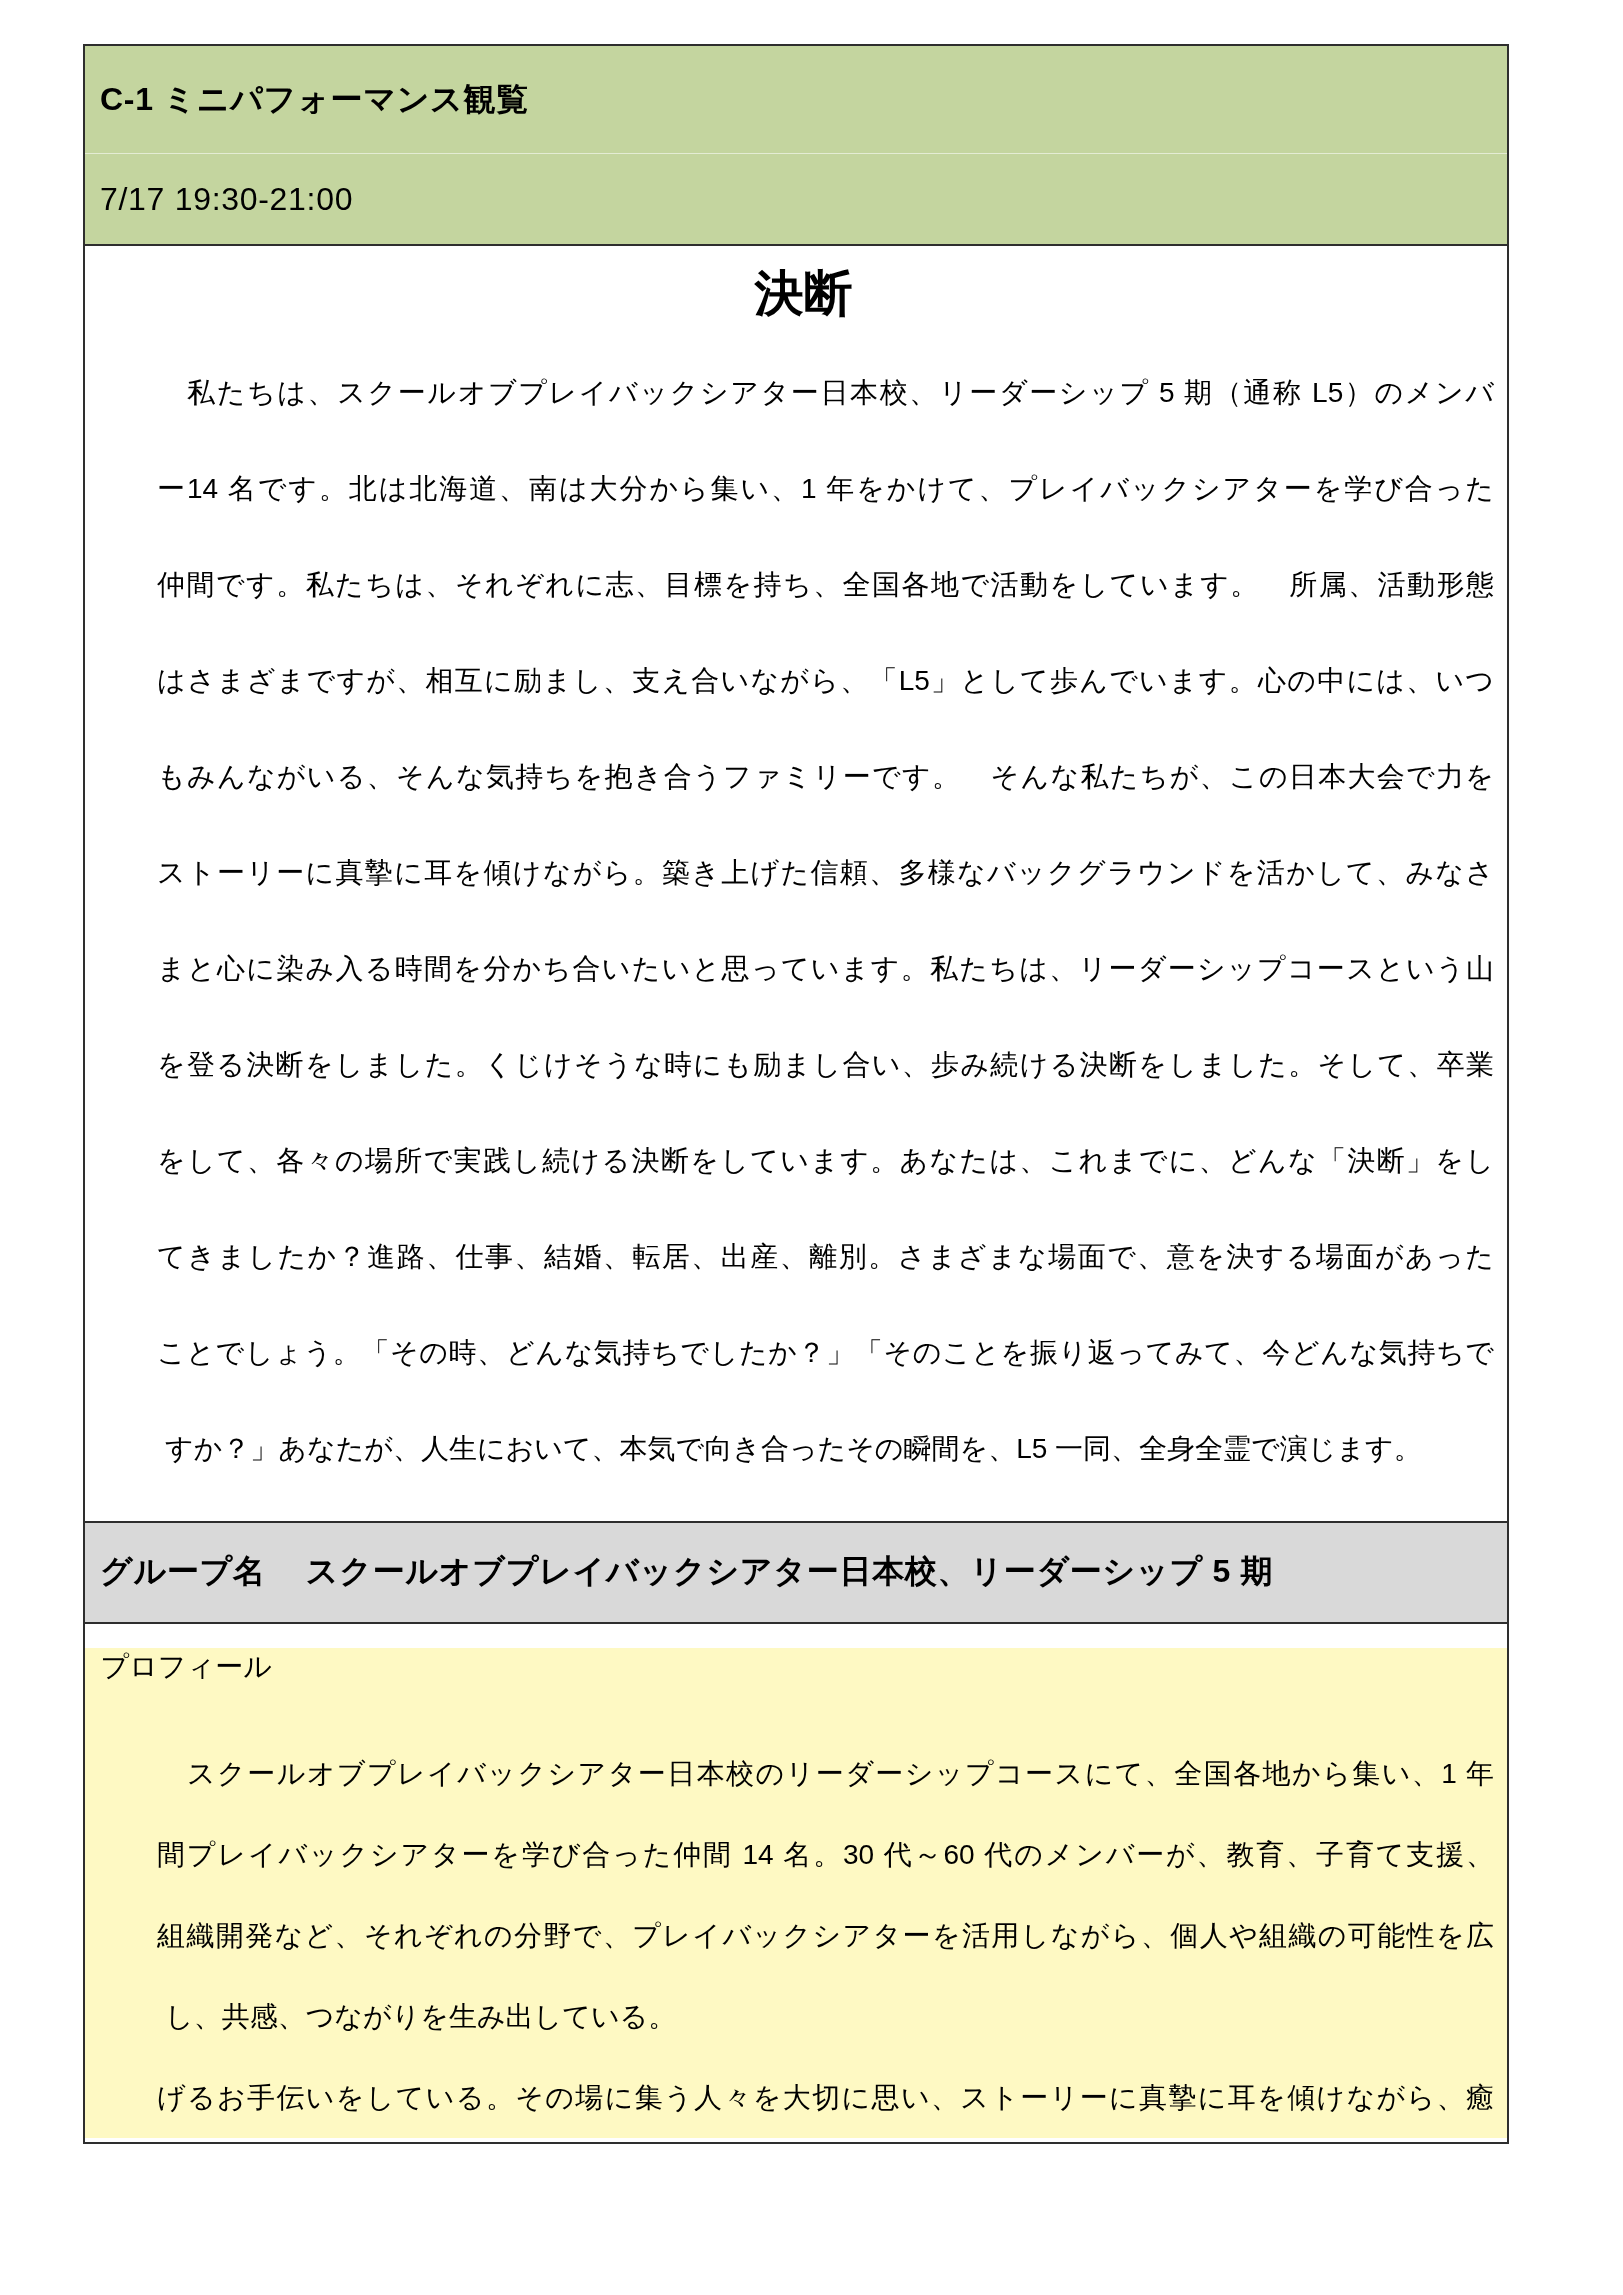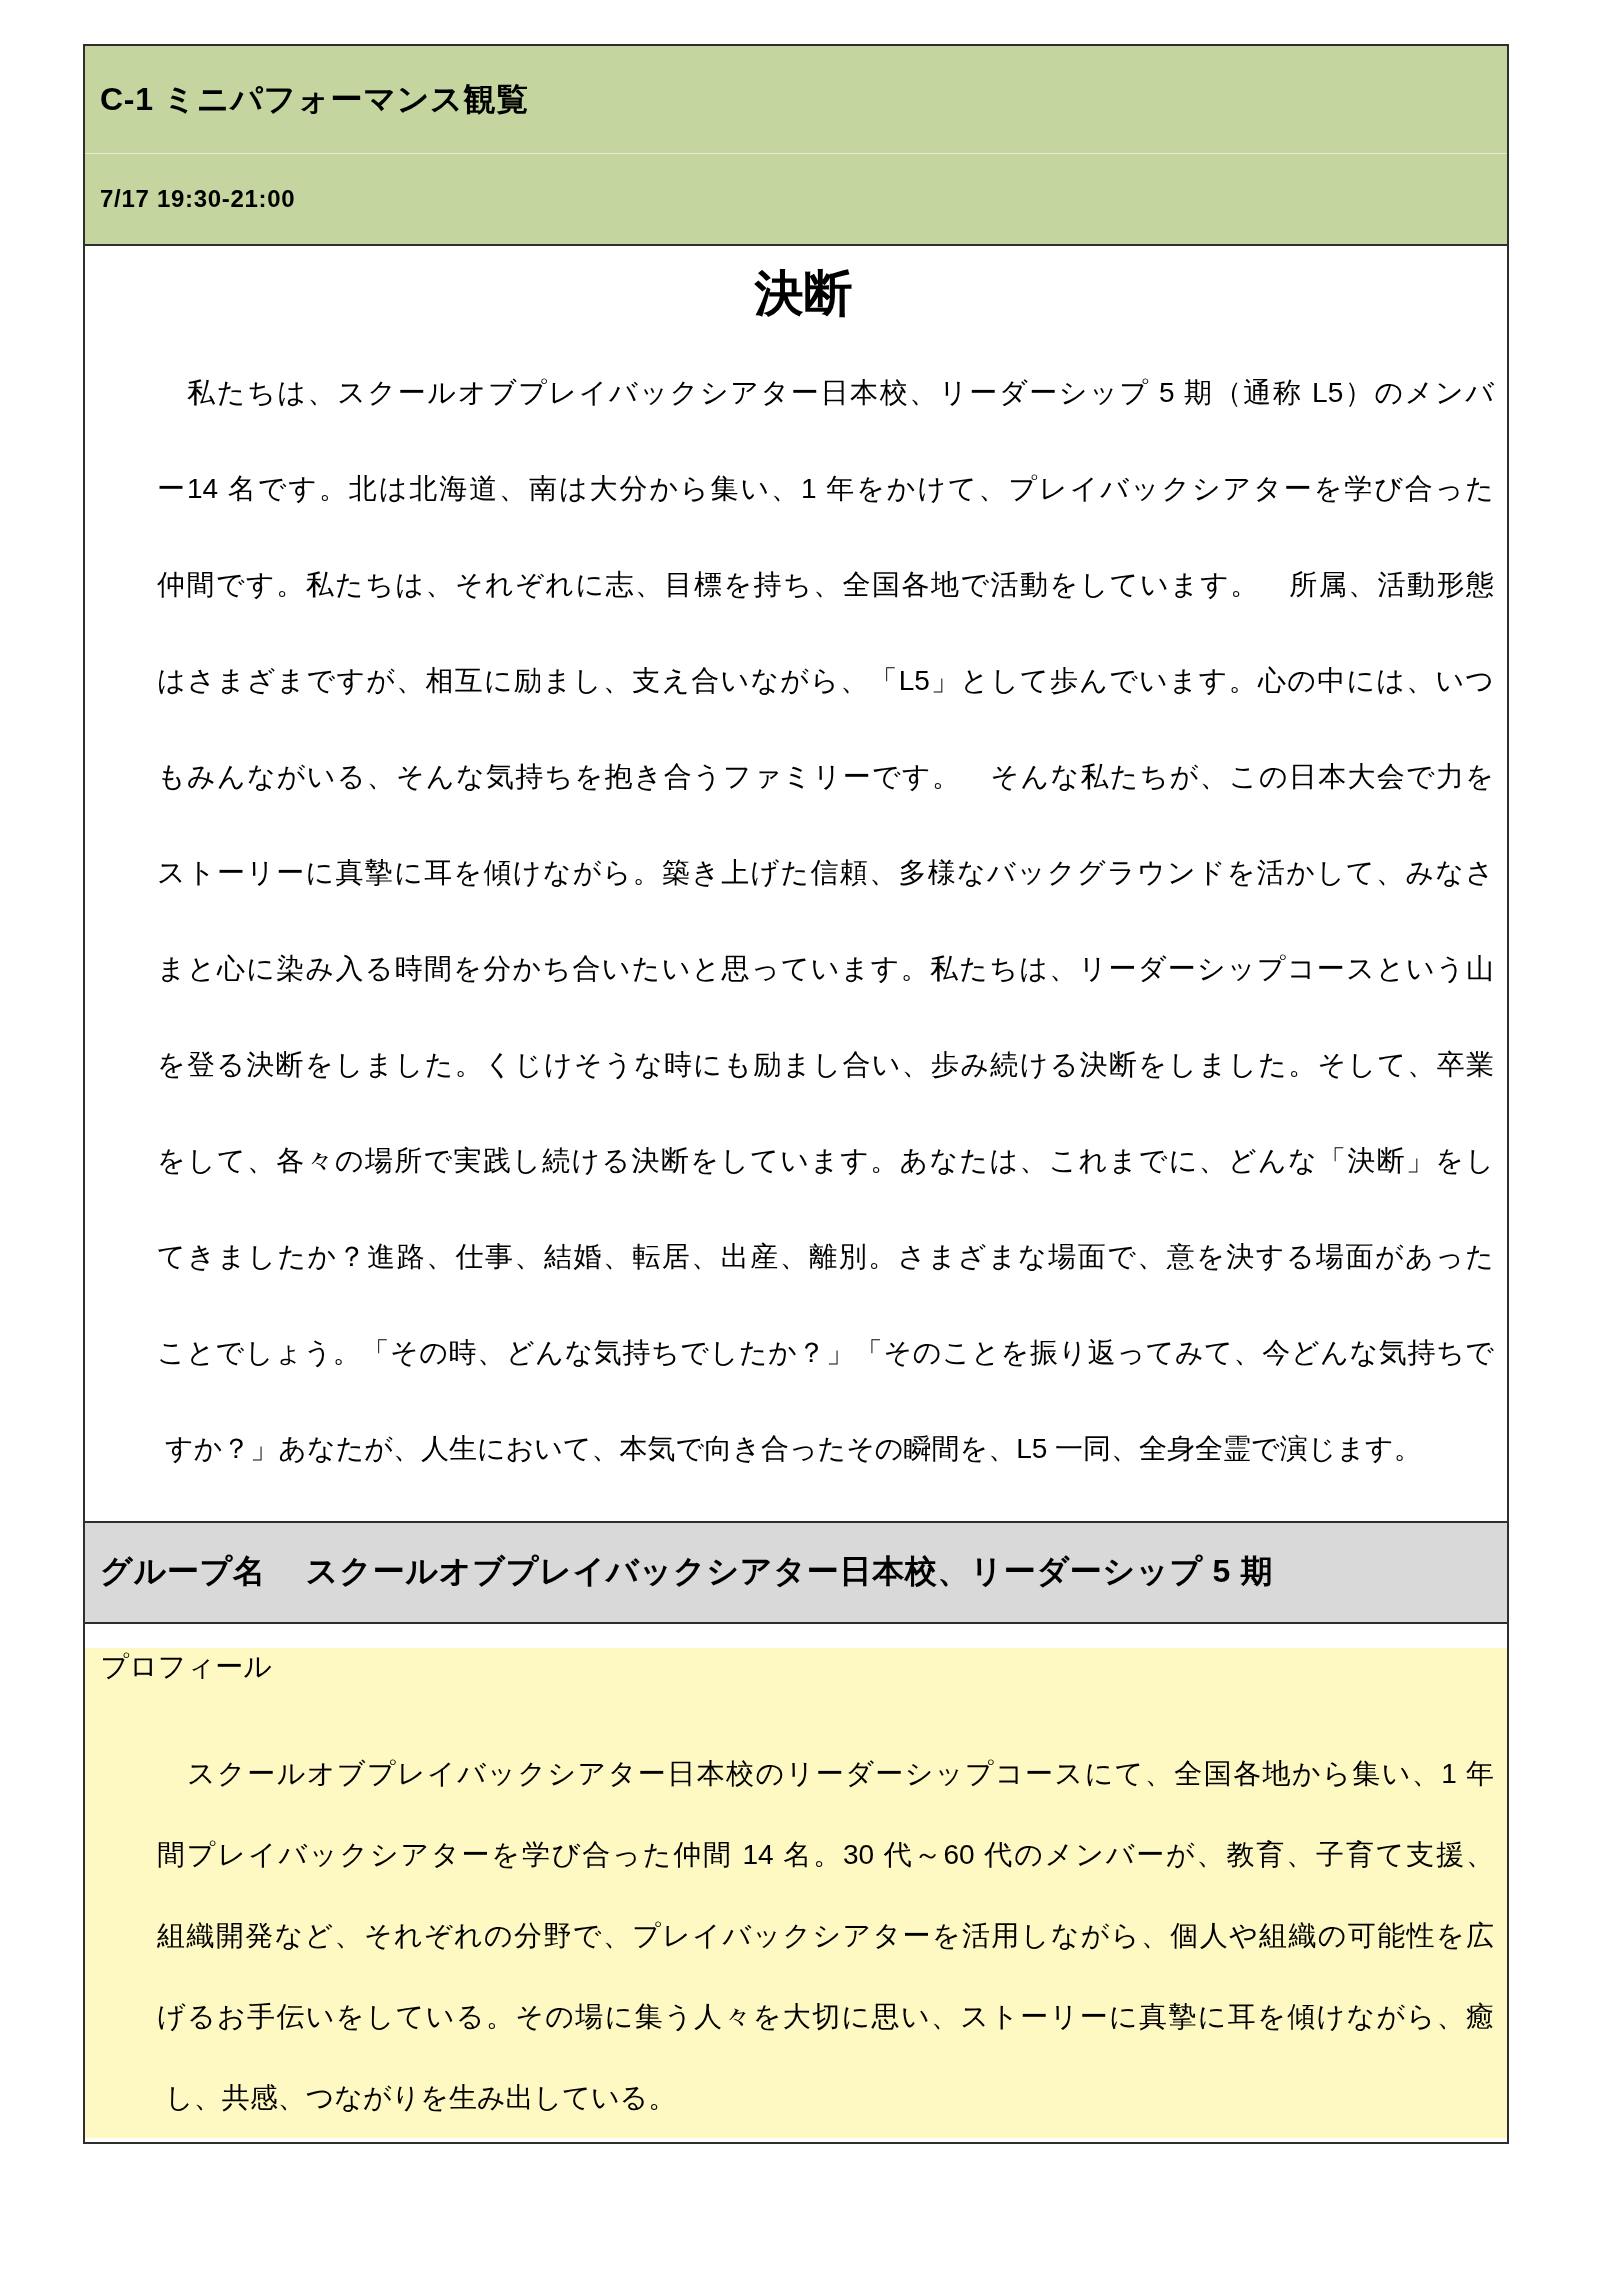--- a/index.html
+++ b/index.html
@@ -22,21 +22,21 @@
     box-sizing:border-box;height:108px;background:#c4d59f;
     border-bottom:1.3px solid rgba(255,255,255,0.55);
     display:flex;align-items:center;
     padding:0 15px;
     font-size:32px;font-weight:bold;letter-spacing:0.7px;
   }
   .head2{
     box-sizing:border-box;height:90px;background:#c4d59f;
     display:flex;align-items:center;
     padding:0 15px;
-    font-size:24px;font-weight:bold;letter-spacing:0.7px;
+    font-size:32px;font-weight:normal;letter-spacing:0.7px;
   }
   
   .body-row{
     background:#ffffff;
     border-top:2px solid #2e2e2e;
     border-bottom:2px solid #2e2e2e;
   }
   .perf-title{
     margin:21.6px 0 0 15px;
     font-size:49px;line-height:51px;font-weight:bold;text-align:center;
@@ -109,20 +109,20 @@
       <span class="group-label">グループ名</span>
       <span>スクールオブプレイバックシアター日本校、リーダーシップ 5 期</span>
     </div>
 
     <div class="profile-row">
       <div class="profile-label">プロフィール</div>
       <div class="profile-p">
         <div class="jline first">スクールオブプレイバックシアター日本校のリーダーシップコースにて、全国各地から集い、1 年</div>
         <div class="jline">間プレイバックシアターを学び合った仲間 14 名。30 代～60 代のメンバーが、教育、子育て支援、</div>
         <div class="jline">組織開発など、それぞれの分野で、プレイバックシアターを活用しながら、個人や組織の可能性を広</div>
+        <div class="jline last">し、共感、つながりを生み出している。</div>
         <div class="jline">げるお手伝いをしている。その場に集う人々を大切に思い、ストーリーに真摯に耳を傾けながら、癒</div>
-        <div class="jline last">し、共感、つながりを生み出している。</div>
       </div>
     </div>
 
   </div>
 </div>
 
 
 </body></html>

